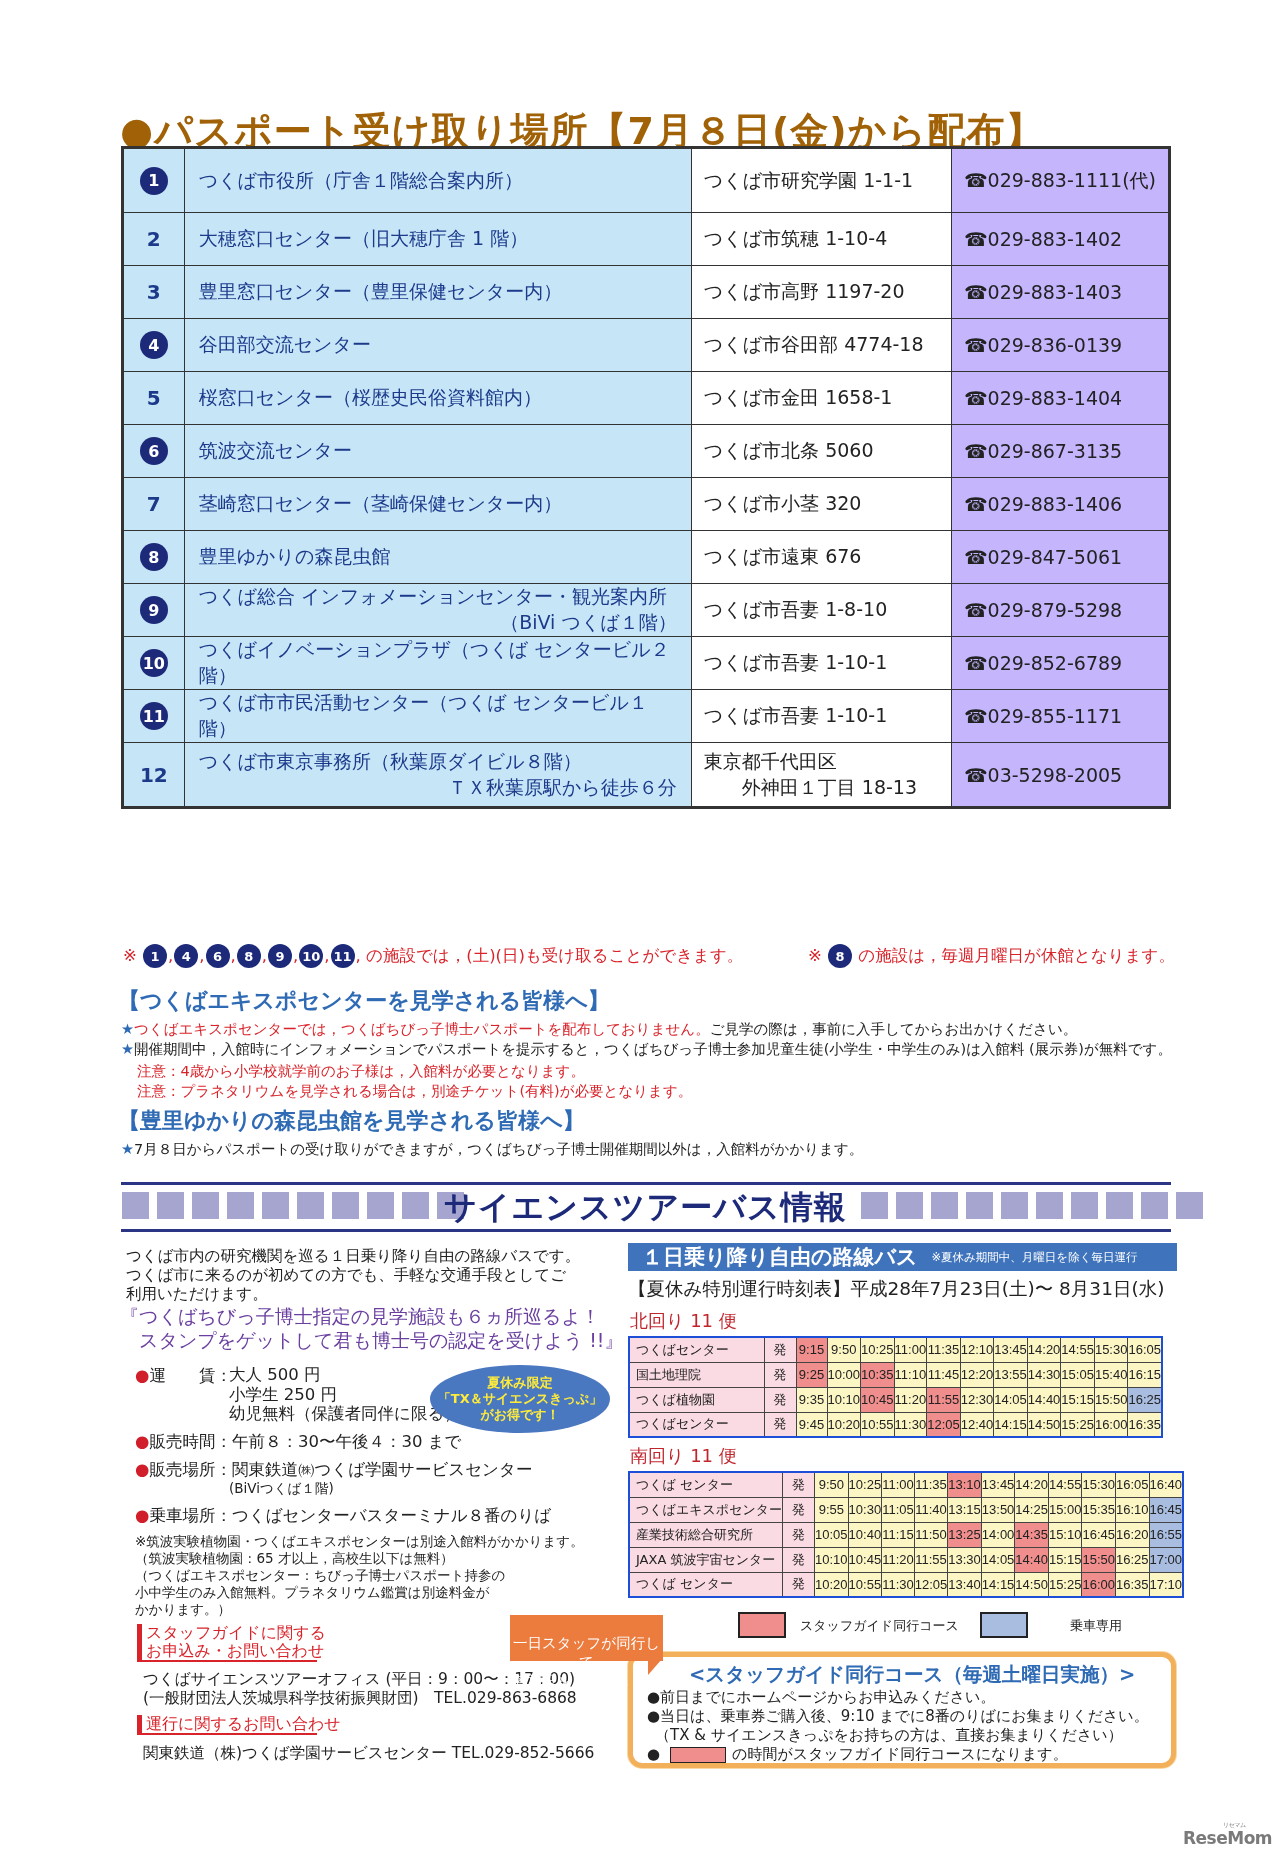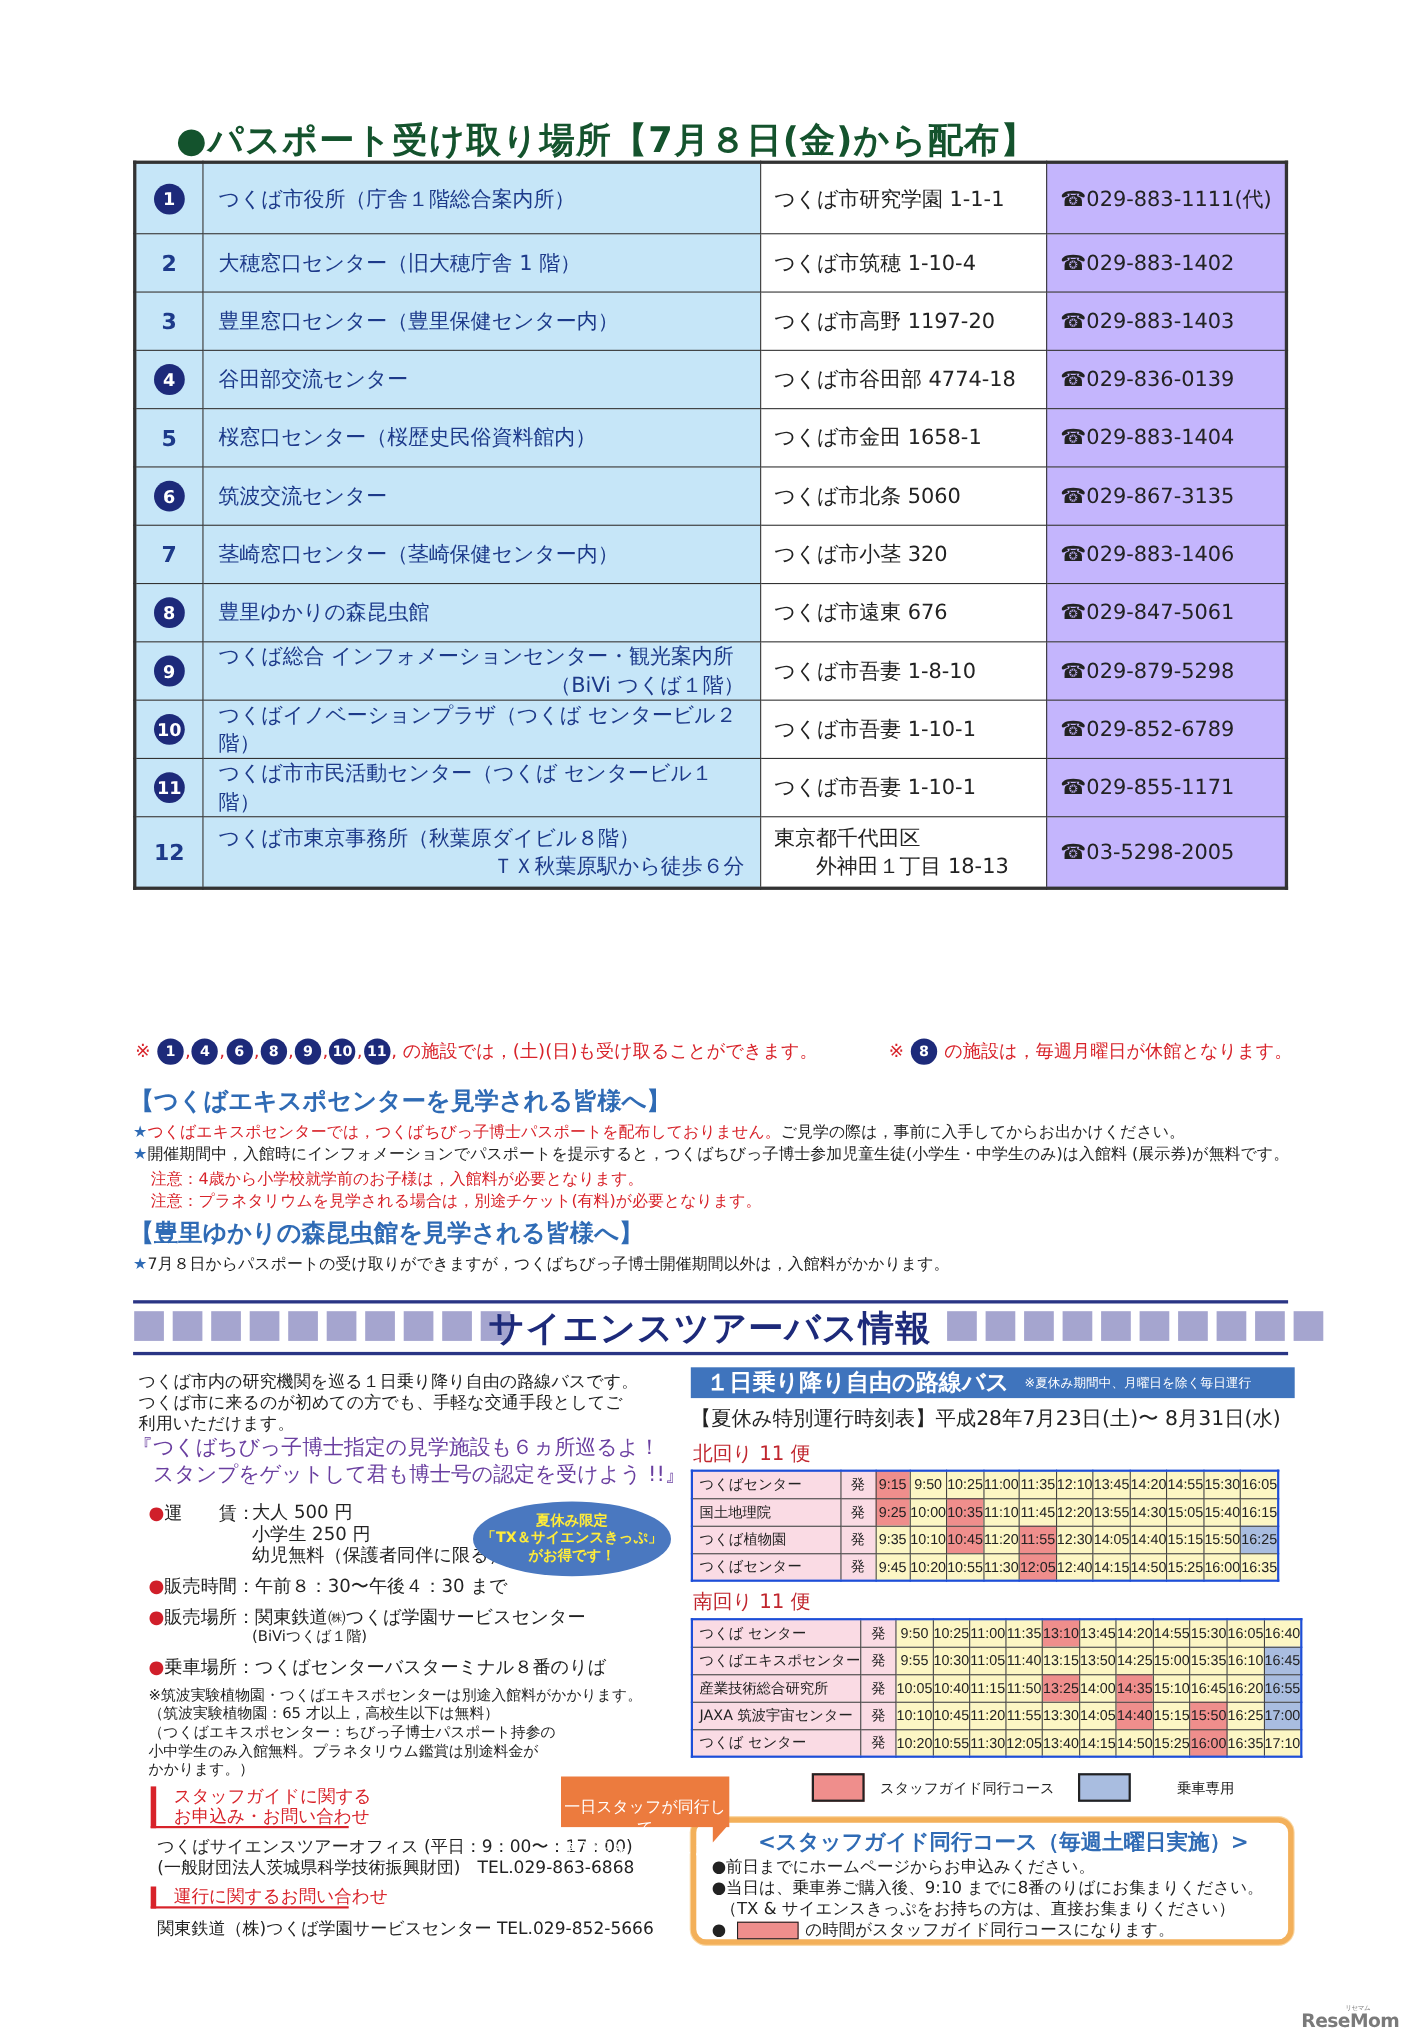--- a/index.html
+++ b/index.html
@@ -3,22 +3,22 @@
 <meta charset="utf-8">
 <style>
   * { box-sizing: border-box; margin: 0; padding: 0; }
   html, body { width: 1280px; height: 1852px; background: #ffffff; overflow: hidden; }
   body { position: relative; font-family: "DejaVu Sans", "Liberation Sans", sans-serif; color: #222; }
 
   .abs { position: absolute; }
 
   
   .sec-title {
-    left: 120px; top: 106px; font-size: 32px; font-weight: bold; color: #14532d;
-    letter-spacing: 1px; white-space: nowrap; margin-left: 40px;
+    left: 120px; top: 106px; font-size: 38px; font-weight: bold; color: #a16207;
+    letter-spacing: 1px; white-space: nowrap;
   }
 
   table.loc {
     position: absolute; left: 121px; top: 146px; width: 1050px;
     border-collapse: collapse; border: 3px solid #333;
   }
   table.loc td { border: 1.5px solid #333; vertical-align: middle; }
   table.loc td.num { width: 62px; background: #c6e6f8; text-align: center; color: #1d3a8a; font-weight: bold; font-size: 20px; }
   table.loc td.name { width: 512px; background: #c6e6f8; color: #1d3a8a; font-size: 19px; padding: 0 14px; }
   table.loc td.addr { width: 262px; background: #fff; color: #222; font-size: 19px; padding: 0 12px; }
@@ -51,21 +51,21 @@
   .purple { color: #6a3fa0; font-size: 19px; line-height: 24px; white-space: nowrap; }
   .bullet-row { font-size: 16.5px; color: #222; white-space: nowrap; }
   .bullet-row .rb { color: #d01f2a; }
   .small-note { font-size: 13.5px; color: #222; line-height: 17px; white-space: nowrap; }
   .oval {
     left: 430px; top: 1365px; width: 180px; height: 68px; border-radius: 50%;
     background: #4a78c0; color: #ffec3a; font-size: 13px; font-weight: bold; text-align: center;
     display: flex; flex-direction: column; justify-content: center; line-height: 16px;
   }
   .contact-head {
-    border-left: 5px solid #d8232a; border-bottom: 2px solid #d8232a; padding-left: 16px;
+    border-left: 5px solid #d8232a; border-bottom: 2px solid #d8232a; padding-left: 4px;
     color: #d8232a; font-size: 16px; line-height: 18px; white-space: nowrap;
   }
 
   
   .blue-banner {
     left: 628px; top: 1243px; width: 549px; height: 28px; background: #3f74bd; color: #fff;
     display: flex; align-items: center; padding-left: 14px; white-space: nowrap;
   }
   .blue-banner .big { font-size: 21px; font-weight: bold; }
   .blue-banner .small { font-size: 11.5px; margin-left: 14px; }

